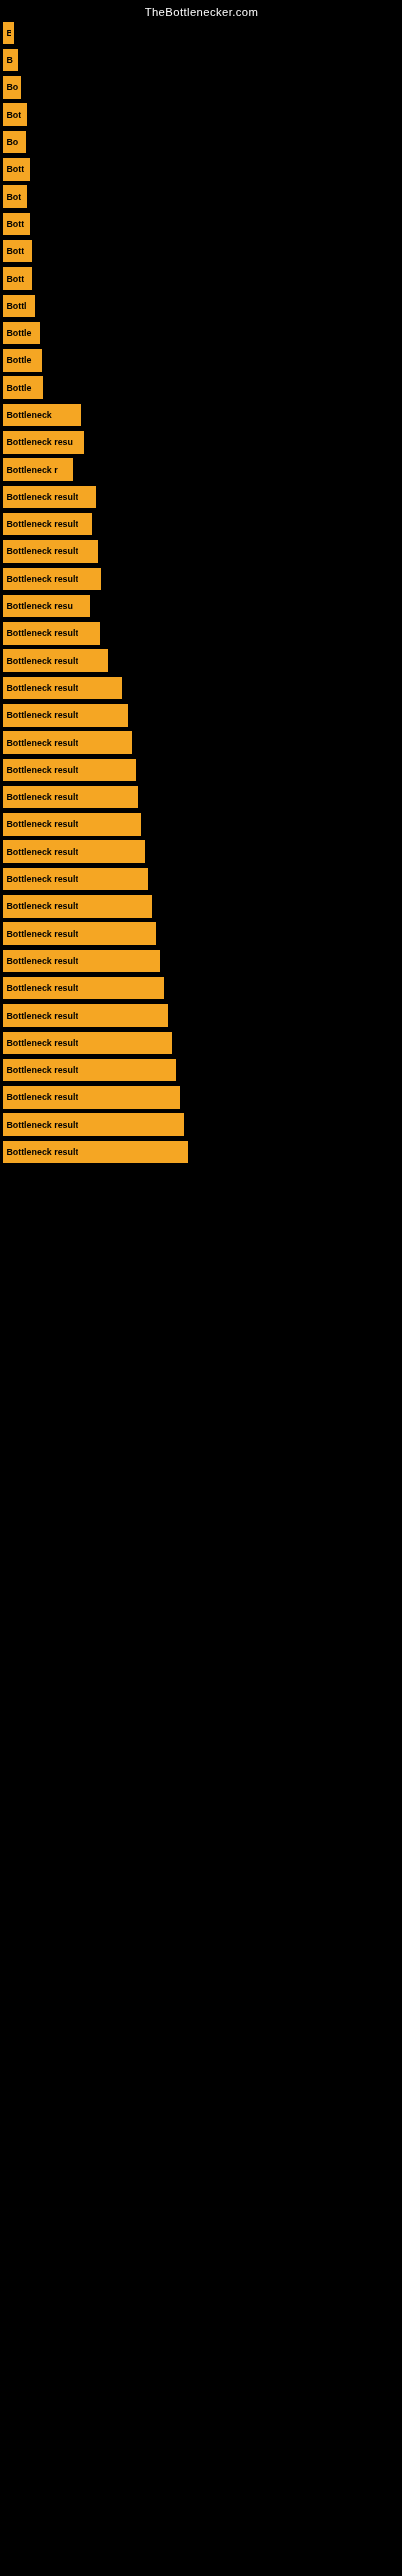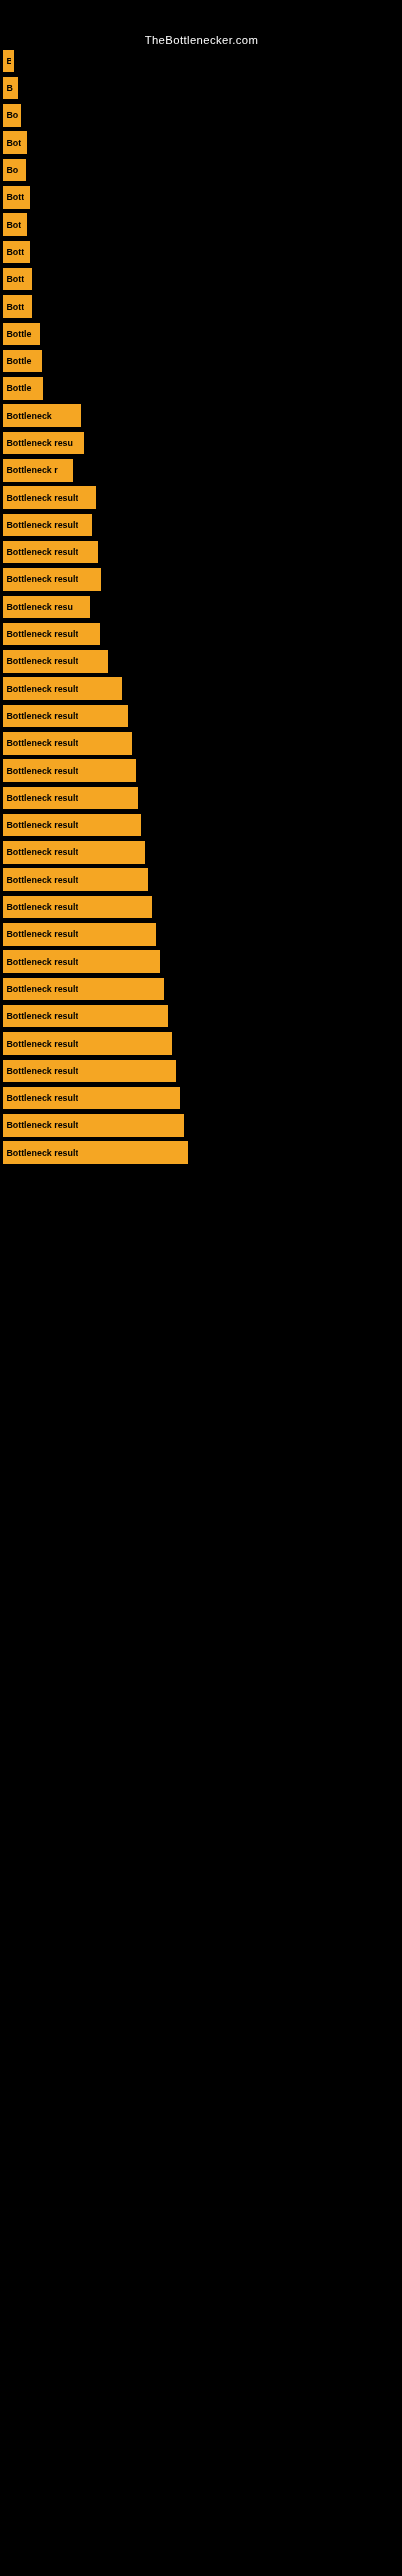--- a/index.html
+++ b/index.html
@@ -13,21 +13,20 @@
       min-height: 2576px;
       font-family: Arial, sans-serif;
       position: relative;
     }
     .site-title {
       color: #fff;
       font-size: 11.3px;
       text-align: center;
       padding: 6.4px 0 3.2px 0;
       letter-spacing: 0.4px;
-      margin-top: 28px;
     }
     .bar-container {
       display: flex;
       align-items: center;
       margin: 0 0 4.8px 3.2px;
     }
     .bar {
       background-color: #f5a623;
       height: 22.5px;
       display: flex;
@@ -94,20 +93,25 @@
       <div class="bar" style="width: 29px;">
         <span class="bar-label">Bott</span>
       </div>
     </div>
     <div class="bar-container">
       <div class="bar" style="width: 29px;">
         <span class="bar-label">Bott</span>
       </div>
     </div>
     <div class="bar-container">
+      <div class="bar" style="width: 32px;">
+        <span class="bar-label">Bottl</span>
+      </div>
+    </div>
+    <div class="bar-container">
       <div class="bar" style="width: 37px;">
         <span class="bar-label">Bottle</span>
       </div>
     </div>
     <div class="bar-container">
       <div class="bar" style="width: 39px;">
         <span class="bar-label">Bottle</span>
       </div>
     </div>
     <div class="bar-container">

